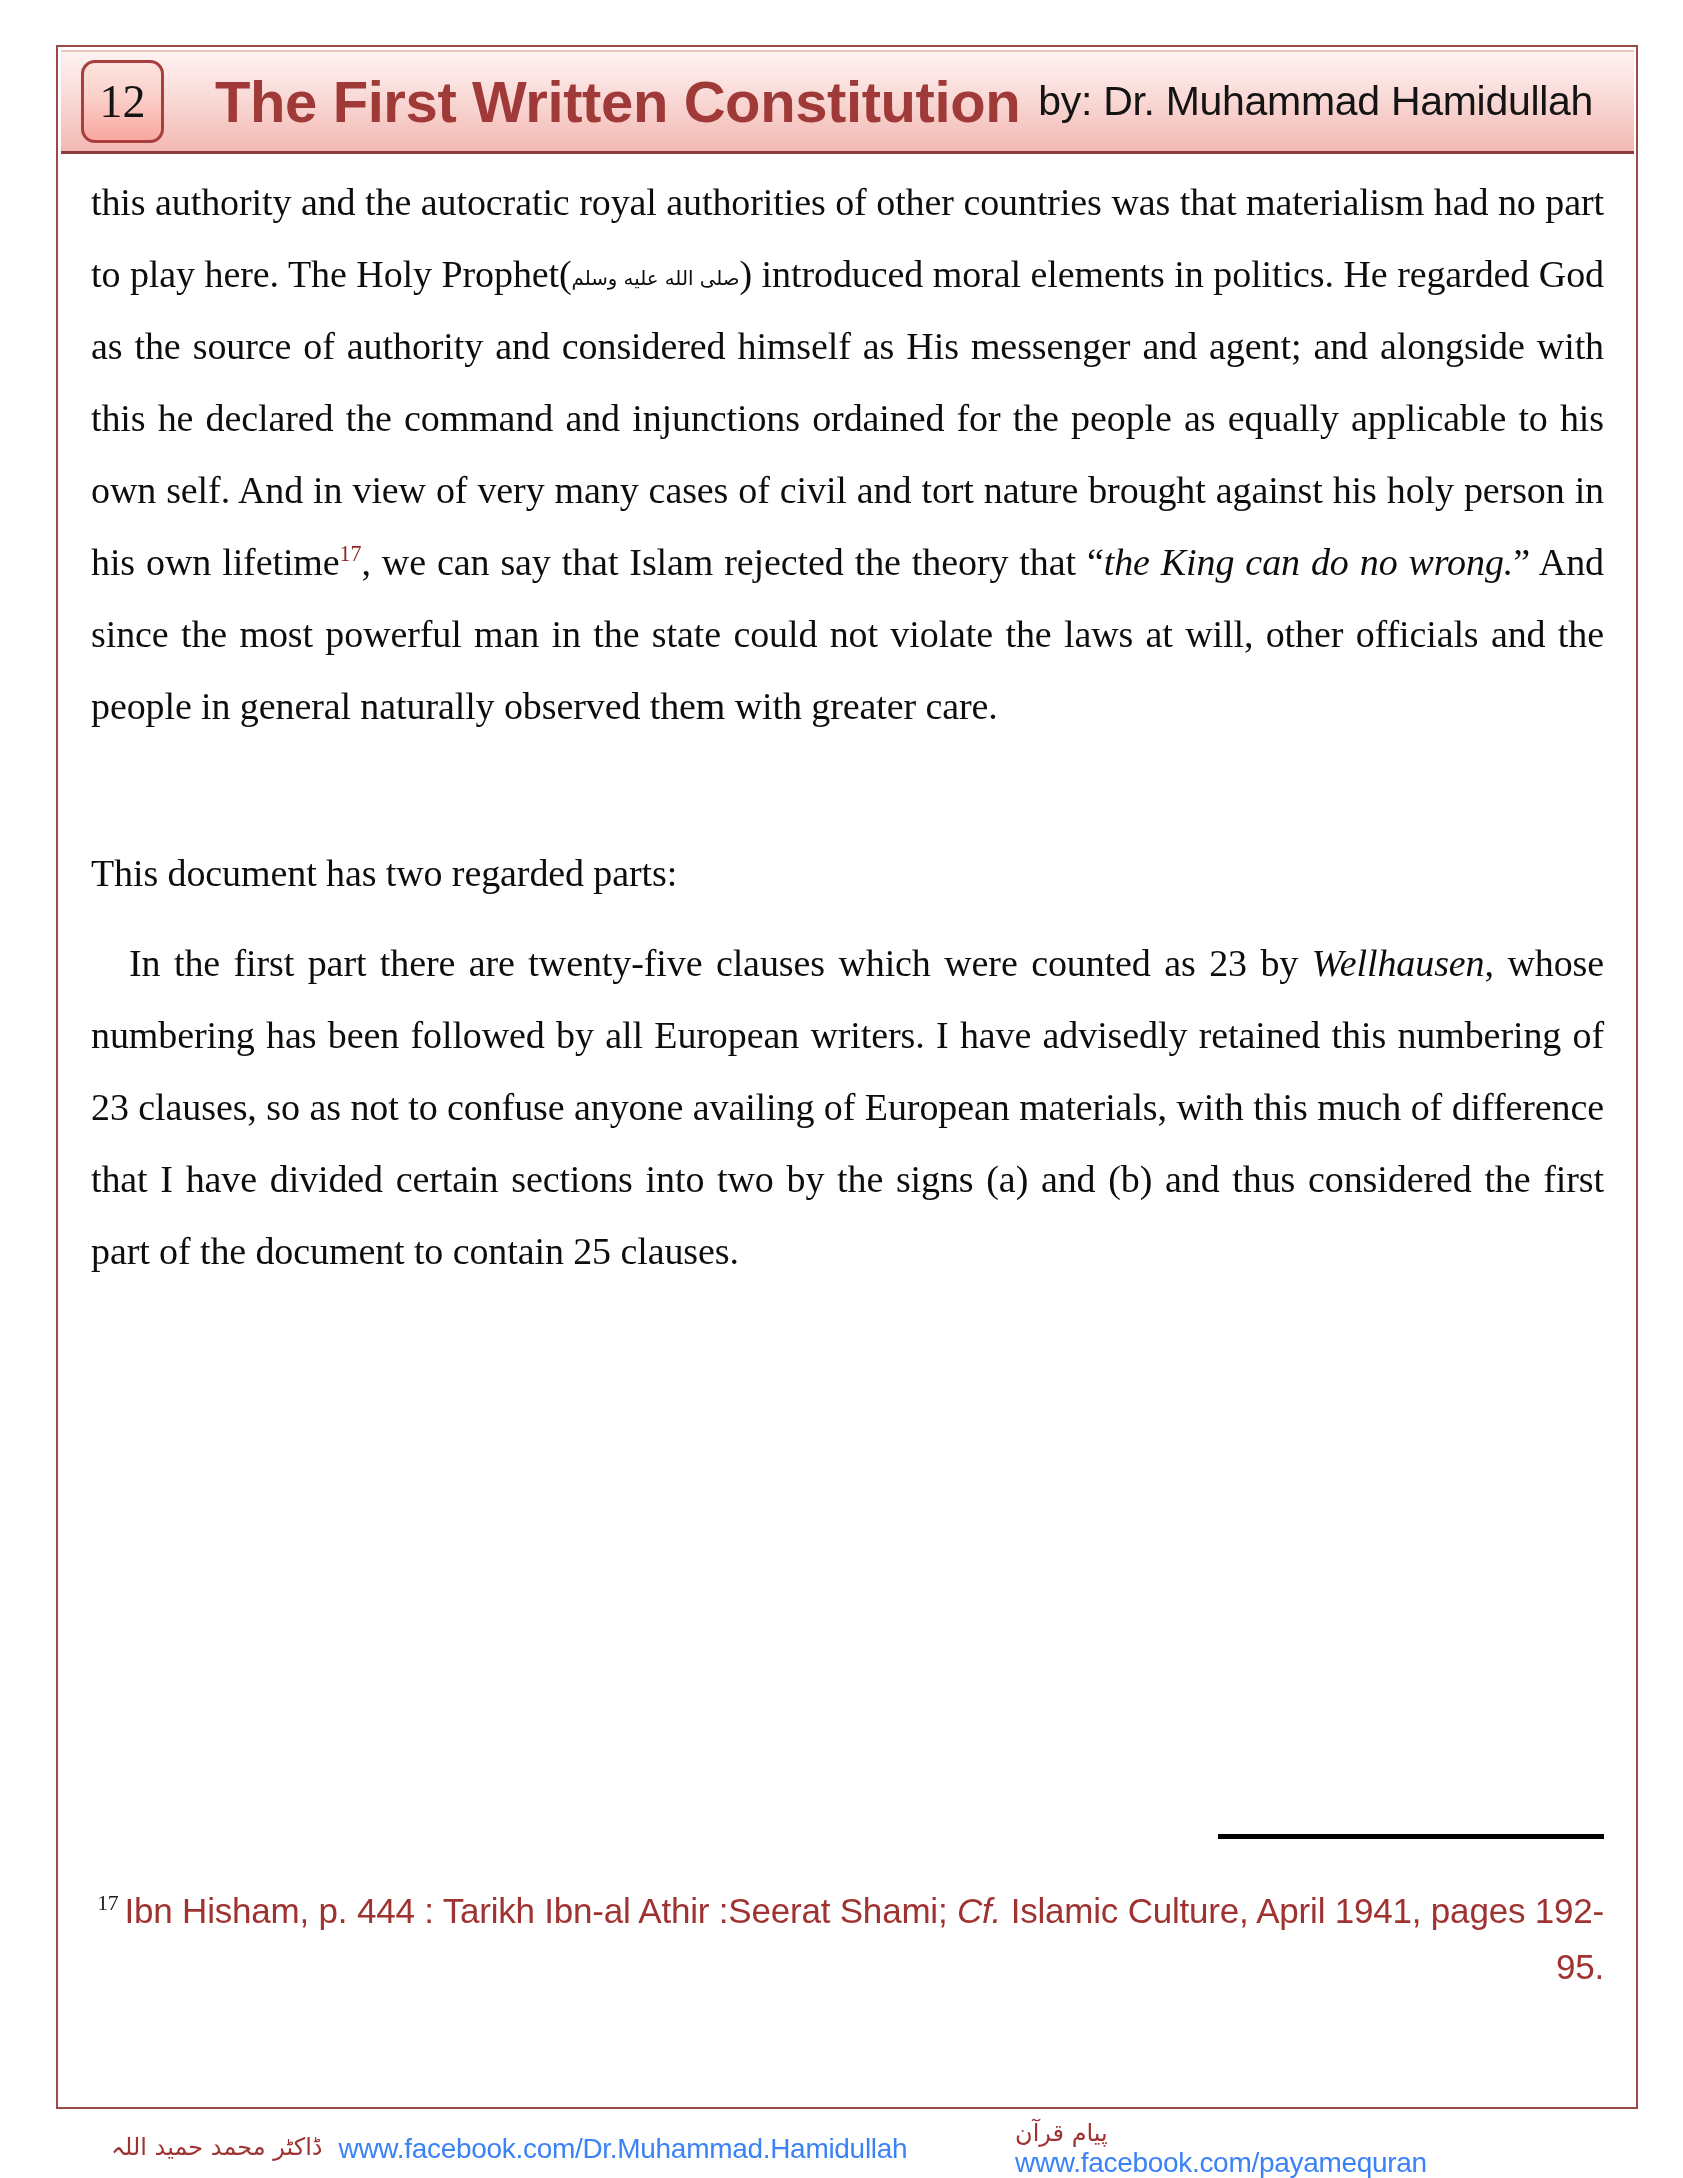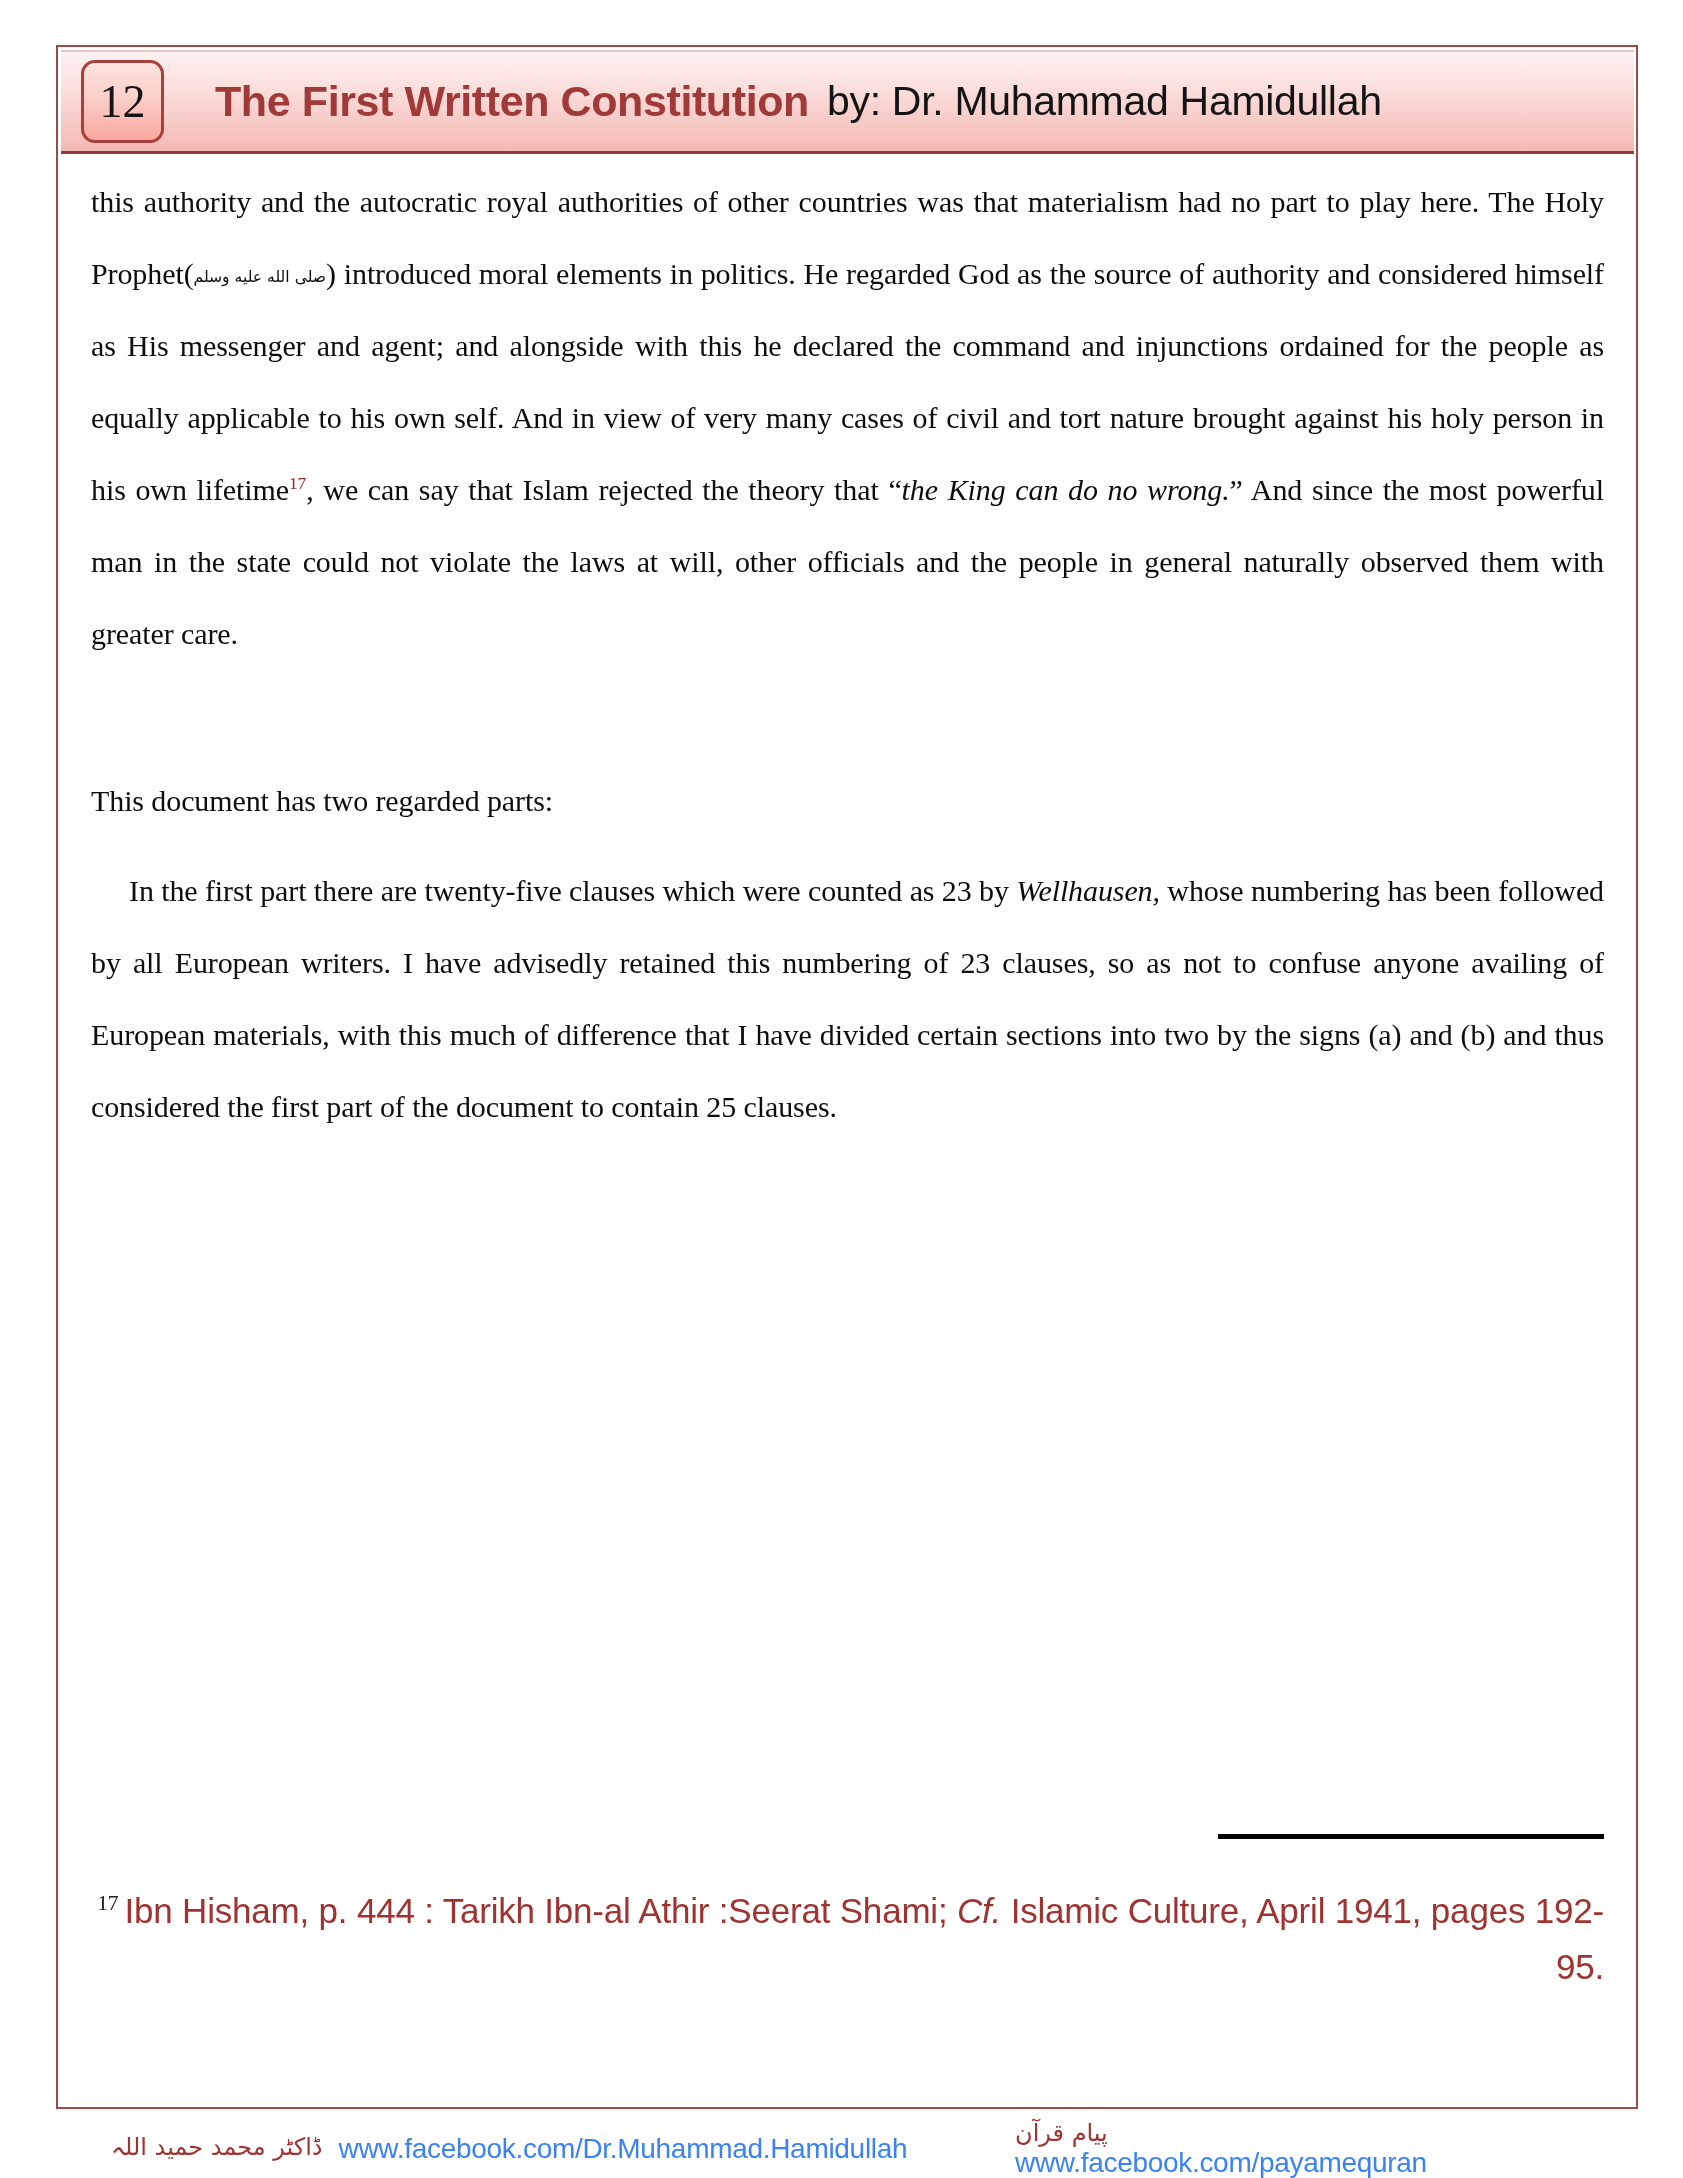--- a/index.html
+++ b/index.html
@@ -73,21 +73,21 @@
     font-family: "Liberation Serif", serif;
     font-size: 46px;
     color: #141414;
     line-height: 1;
   }
 
   .header-title {
     margin-left: 51px;
     font-family: "Liberation Sans", "DejaVu Sans", sans-serif;
     font-weight: bold;
-    font-size: 43px;
+    font-size: 58px;
     color: #a03a38;
     letter-spacing: -0.4px;
     white-space: nowrap;
   }
 
   .header-author {
     margin-left: 18px;
     font-family: "Liberation Sans", "DejaVu Sans", sans-serif;
     font-weight: normal;
     font-size: 41px;
@@ -100,21 +100,21 @@
   .content {
     position: absolute;
     left: 91px;
     top: 166px;
     width: 1513px;
   }
 
   p.body-text {
     margin: 0;
     font-family: "Liberation Serif", "DejaVu Serif", serif;
-    font-size: 30px;
+    font-size: 38px;
     line-height: 72px;
     color: #0d0d0d;
     text-align: justify;
     text-justify: inter-word;
     letter-spacing: -0.1px;
   }
 
   p.body-text.last-line-left {
     text-align-last: left;
   }

